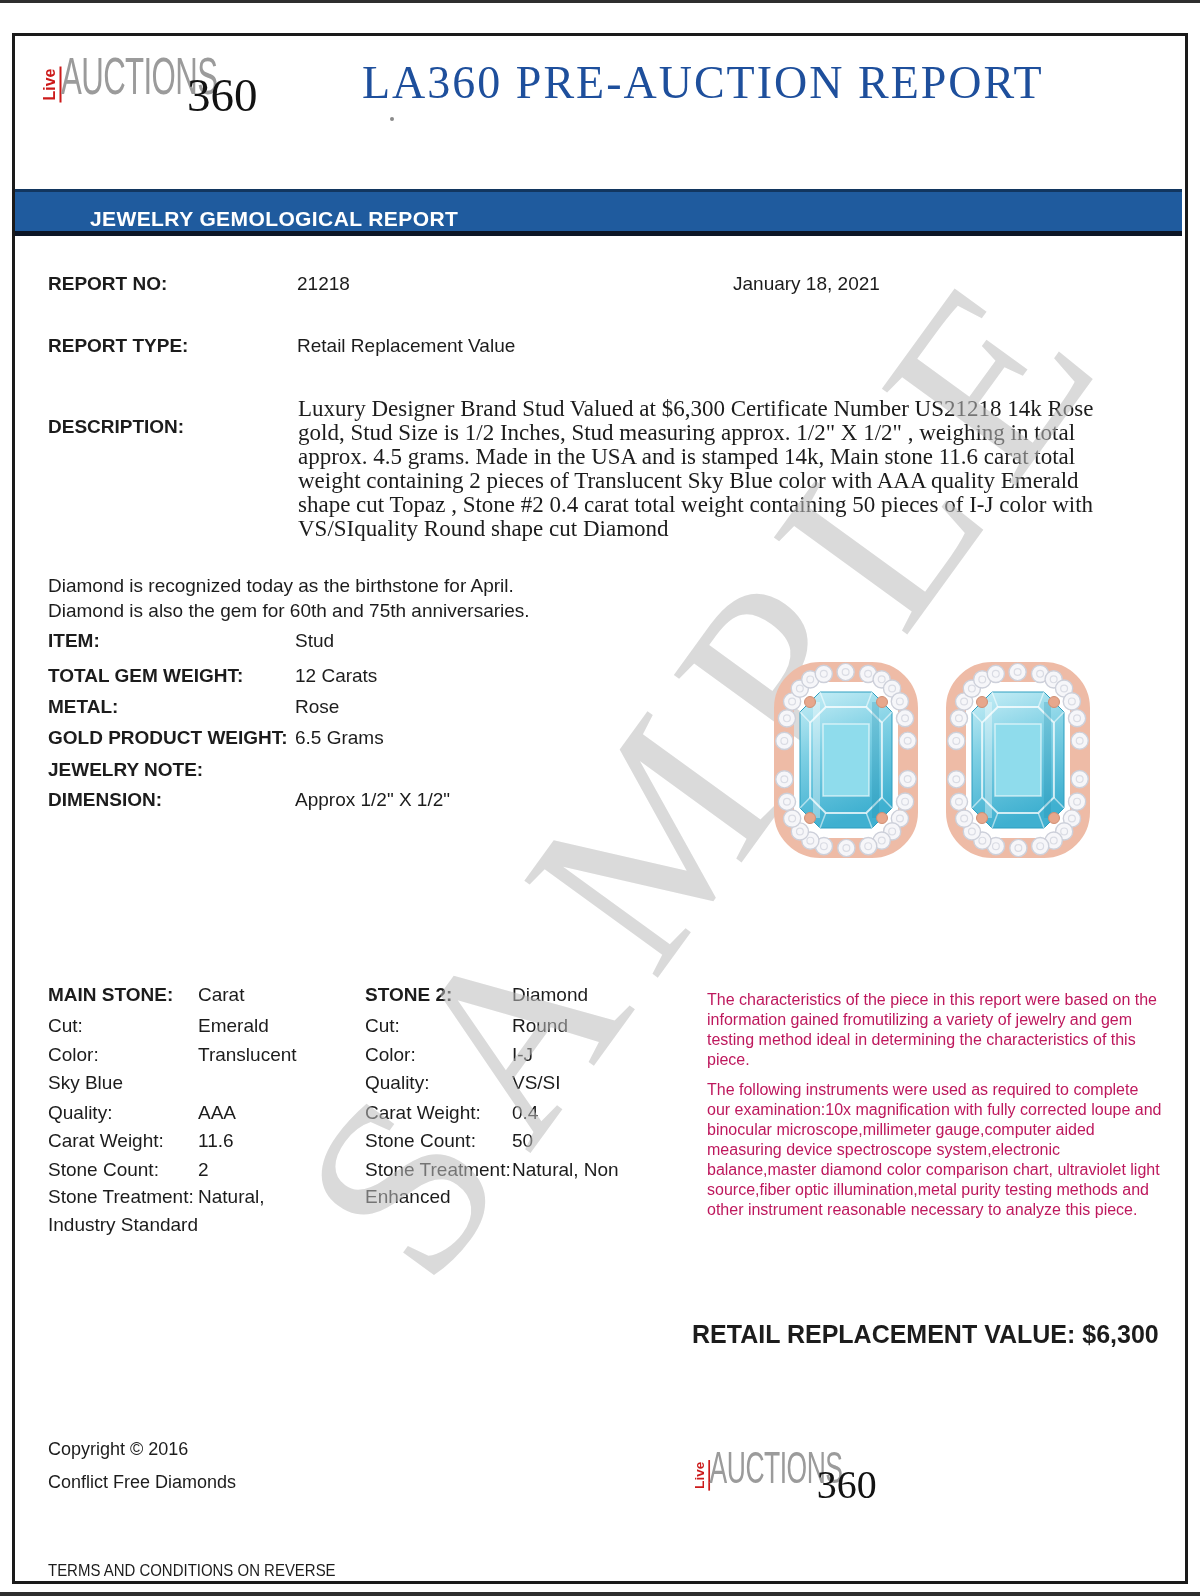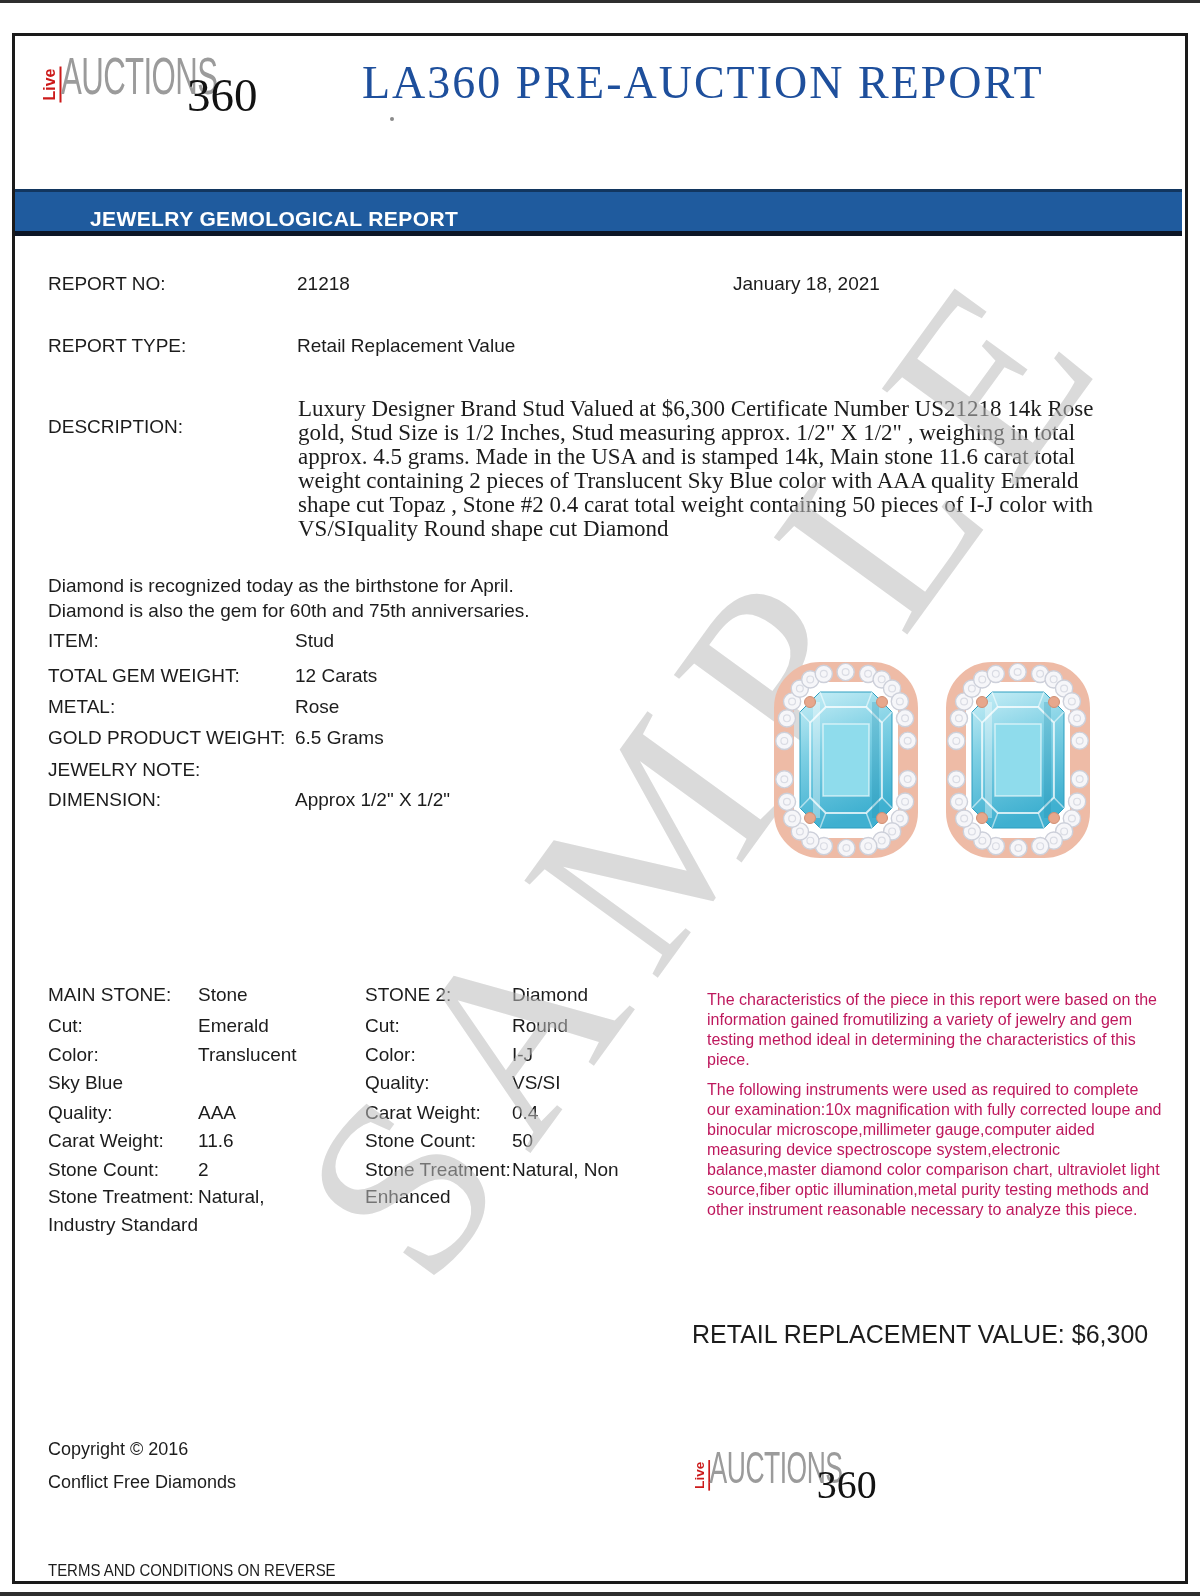--- a/index.html
+++ b/index.html
@@ -1,19 +1,19 @@
 <!DOCTYPE html>
 <html><head>
 <meta charset="utf-8">
 <style>
   html,body{margin:0;padding:0;background:#ffffff;}
   .canvas{position:relative;width:1200px;height:1596px;background:#ffffff;overflow:hidden;
           font-family:"Liberation Sans",sans-serif;color:#1c1c1c;}
   .abs{position:absolute;line-height:1.15;white-space:nowrap;}
-  .b{font-weight:normal;}
+  .b{font-weight:bold;}
   .edge-strip{position:absolute;left:0;width:1200px;background:#2e2e2e;}
   .frame{position:absolute;left:12px;top:33px;width:1170px;height:1545px;border:3px solid #1a1a1a;}
   .title{font-family:"Liberation Serif",serif;font-size:46px;letter-spacing:2px;margin-left:12px;}
   .banner{position:absolute;left:15px;top:189px;width:1167px;height:39px;
           border-top:3px solid #12365f;border-bottom:5px solid #0c1626;
           display:flex;align-items:flex-end;}
   .banner-text{color:#ffffff;font-size:21px;font-weight:bold;letter-spacing:0.4px;padding-left:75px;}
   .body19{font-size:19px;}
   .wrapblock{position:absolute;white-space:normal;font-size:23px;line-height:24px;font-family:Liberation Serif, serif;}
   .rightcol{position:absolute;white-space:normal;font-size:16px;line-height:20px;color:#be185d;}
@@ -80,21 +80,21 @@
     <div class="abs body19 b" style="left:48px;top:696px;">METAL:</div>
     <div class="abs body19" style="left:295px;top:696px;">Rose</div>
     <div class="abs body19 b" style="left:48px;top:727px;">GOLD PRODUCT WEIGHT:</div>
     <div class="abs body19" style="left:295px;top:727px;">6.5 Grams</div>
     <div class="abs body19 b" style="left:48px;top:759px;">JEWELRY NOTE:</div>
     <div class="abs body19" style="left:295px;top:759px;"></div>
     <div class="abs body19 b" style="left:48px;top:789px;">DIMENSION:</div>
     <div class="abs body19" style="left:295px;top:789px;">Approx 1/2" X 1/2"</div>
 
     <div class="abs body19 b" style="left:48px;top:984px;">MAIN STONE:</div>
-    <div class="abs body19" style="left:198px;top:984px;">Stone</div>
+    <div class="abs body19" style="left:198px;top:984px;">Carat</div>
     <div class="abs body19" style="left:48px;top:1015px;">Cut:</div>
     <div class="abs body19" style="left:198px;top:1015px;">Emerald</div>
     <div class="abs body19" style="left:48px;top:1044px;">Color:</div>
     <div class="abs body19" style="left:198px;top:1044px;">Translucent</div>
     <div class="abs body19" style="left:48px;top:1072px;">Sky Blue</div>
     <div class="abs body19" style="left:48px;top:1102px;">Quality:</div>
     <div class="abs body19" style="left:198px;top:1102px;">AAA</div>
     <div class="abs body19" style="left:48px;top:1130px;">Carat Weight:</div>
     <div class="abs body19" style="left:198px;top:1130px;">11.6</div>
     <div class="abs body19" style="left:48px;top:1159px;">Stone Count:</div>

